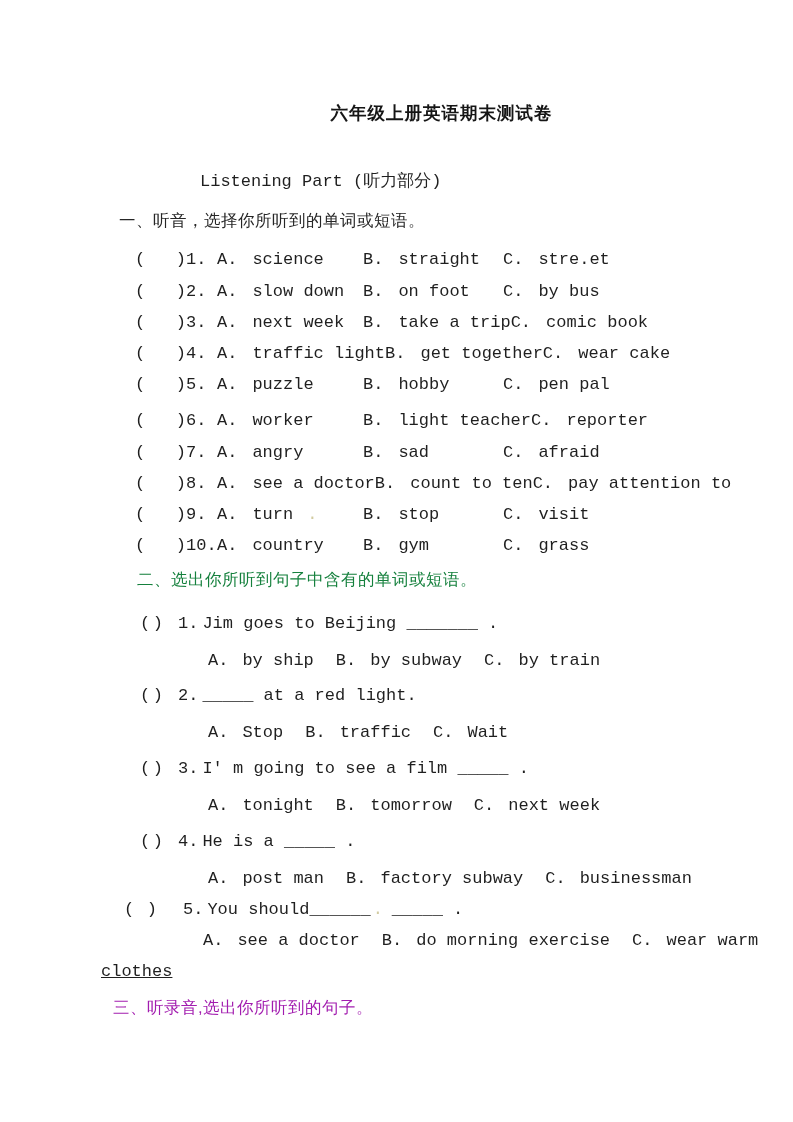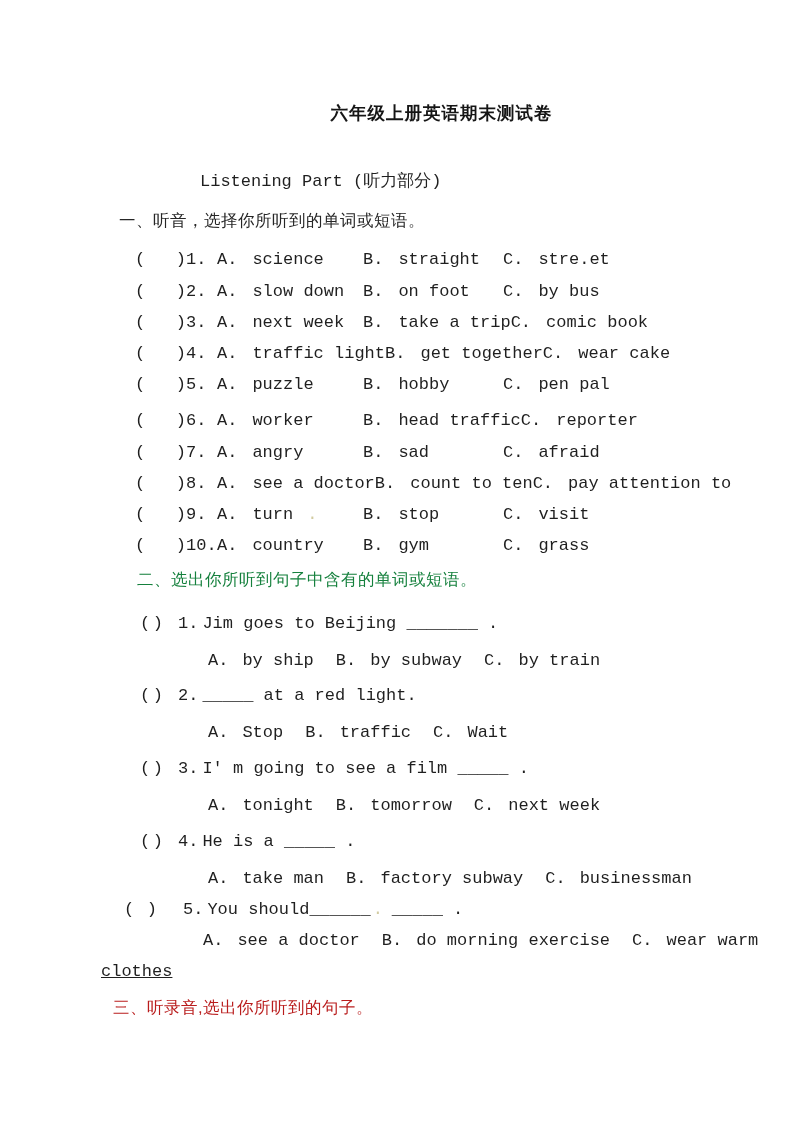--- a/index.html
+++ b/index.html
@@ -12,21 +12,21 @@
   .cjk { font-family:"Liberation Sans","DejaVu Sans",sans-serif; }
 
   .title {
     top:103px; left:0; width:100%; box-sizing:border-box; padding-left:90px;
     text-align:center; font-weight:700; font-size:17.5px; letter-spacing:1px;
     font-family:"Liberation Sans","DejaVu Sans",sans-serif; color:#151515;
   }
   .subtitle { top:171px; left:200px; font-size:17px; }
   .h1 { top:210px; left:119px; font-size:16.5px; letter-spacing:0.5px; color:#262626; }
   .h2 { top:569px; left:137px; font-size:16.5px; letter-spacing:0.5px; color:#15803d; }
-  .h3 { top:997px; left:113px; font-size:16.5px; letter-spacing:0.5px; color:#b91c1c; }
+  .h3 { top:997px; left:113px; font-size:16.5px; letter-spacing:0.5px; color:#a21caf; }
 
   
   .s1row { left:135px; display:flex; align-items:baseline; }
   .s1row .paren { display:inline-flex; justify-content:space-between; width:51px; flex:none; }
   .s1row .num  { width:31px; flex:none; }
   .opt { display:inline-flex; align-items:baseline; }
   .opt .txt { margin-left:15px; }
   .s1row .optA { min-width:146px; }
   .s1row .optB { min-width:140px; }
 
@@ -90,21 +90,21 @@
     <span class="paren"><span>(</span><span>)</span></span>
     <span class="num">5.</span>
     <span class="opt optA"><span class="lbl">A.</span><span class="txt">puzzle</span></span>
     <span class="opt optB"><span class="lbl">B.</span><span class="txt">hobby</span></span>
     <span class="opt optC"><span class="lbl">C.</span><span class="txt">pen pal</span></span>
   </div>
   <div class="line s1row" style="top:410px">
     <span class="paren"><span>(</span><span>)</span></span>
     <span class="num">6.</span>
     <span class="opt optA"><span class="lbl">A.</span><span class="txt">worker</span></span>
-    <span class="opt optB"><span class="lbl">B.</span><span class="txt">head traffic</span></span>
+    <span class="opt optB"><span class="lbl">B.</span><span class="txt">light teacher</span></span>
     <span class="opt optC"><span class="lbl">C.</span><span class="txt">reporter</span></span>
   </div>
   <div class="line s1row" style="top:442px">
     <span class="paren"><span>(</span><span>)</span></span>
     <span class="num">7.</span>
     <span class="opt optA"><span class="lbl">A.</span><span class="txt">angry</span></span>
     <span class="opt optB"><span class="lbl">B.</span><span class="txt">sad</span></span>
     <span class="opt optC"><span class="lbl">C.</span><span class="txt">afraid</span></span>
   </div>
   <div class="line s1row" style="top:473px">
@@ -163,21 +163,21 @@
     <span class="opt"><span class="lbl">B.</span><span class="txt">tomorrow</span></span>
     <span class="opt"><span class="lbl">C.</span><span class="txt">next week</span></span>
   </div>
 
   <div class="line s2q" style="top:831px">
     <span class="paren"><span>(</span><span>)</span></span>
     <span class="num">4.</span>
     <span class="stem">He is a _____ .</span>
   </div>
   <div class="line s2o" style="top:868px">
-    <span class="opt"><span class="lbl">A.</span><span class="txt">take man</span></span>
+    <span class="opt"><span class="lbl">A.</span><span class="txt">post man</span></span>
     <span class="opt"><span class="lbl">B.</span><span class="txt">factory subway</span></span>
     <span class="opt"><span class="lbl">C.</span><span class="txt">businessman</span></span>
   </div>
 
   <div class="line s2q q5" style="top:899px">
     <span class="paren"><span>(</span><span>)</span></span>
     <span class="num">5.</span>
     <span class="stem">You should______</span><span class="stray">.</span><span class="stem" style="margin-left:7px">_____ .</span>
   </div>
   <div class="line s2o o5" style="top:930px">

